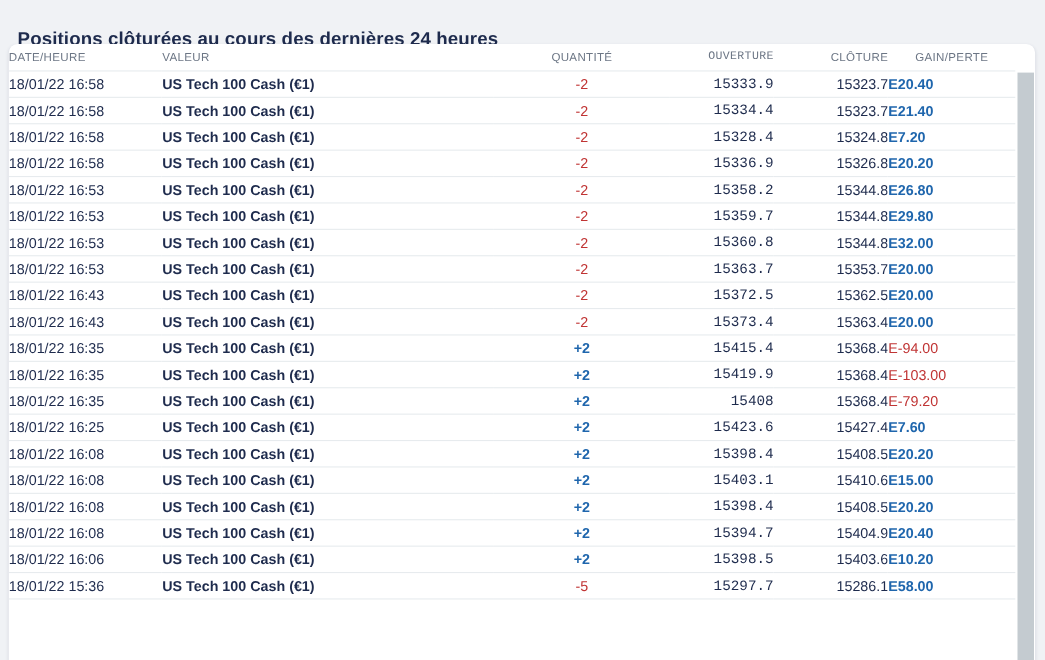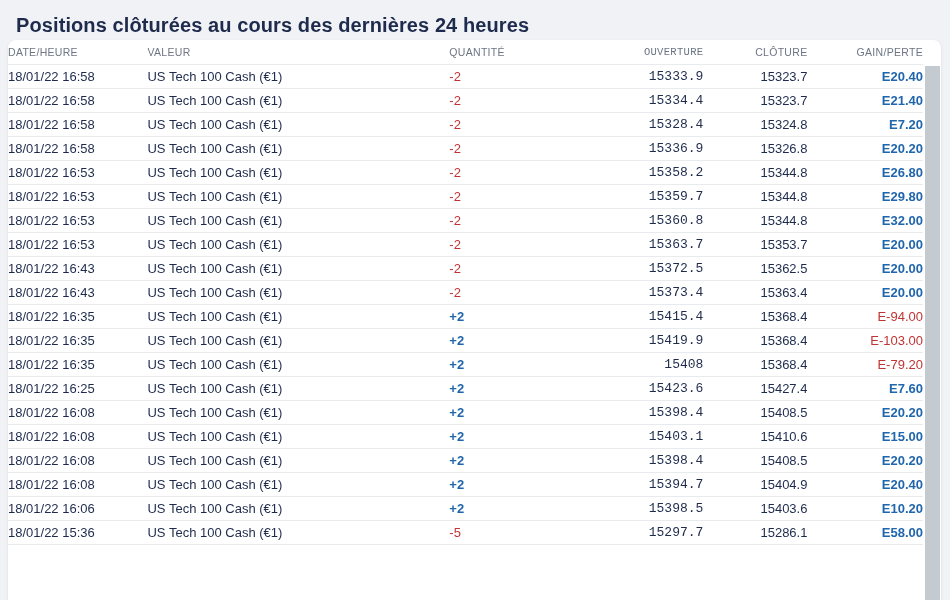--- a/index.html
+++ b/index.html
@@ -14,22 +14,22 @@
   *{box-sizing:border-box;margin:0;padding:0;}
   html,body{width:950px;height:600px;overflow:hidden;}
   body{
     background:var(--bg);
     font-family:"Liberation Sans","DejaVu Sans",sans-serif;
     position:relative;
   }
   .page-title{
     position:absolute;
     left:16px;
-    top:14px;
-    font-size:20px;
+    top:26px;
+    font-size:17px;
     font-weight:700;
     color:var(--navy);
     letter-spacing:.1px;
   }
   .card{
     position:absolute;
     left:8px;
     top:40px;
     width:933px;
     height:570px;
@@ -56,25 +56,25 @@
     letter-spacing:.3px;
     border-bottom:1px solid var(--sep);
   }
   td{
     font-size:13px;
     color:var(--navy);
     border-bottom:1px solid var(--sep);
   }
   .c-date {width:134px;text-align:left;}
   .c-val  {width:290px;text-align:left;}
-  .c-qty  {width:153px;text-align:left;}
+  .c-qty  {width:153px;text-align:center;}
   .c-open {width:91px; text-align:right;font-family:Liberation Mono, monospace;}
   .c-close{width:100px;text-align:right;}
-  .c-gain {width:111px;text-align:right;}
-  td.c-val{font-weight:400;margin-left:47px;}
+  .c-gain {width:111px;}
+  td.c-val{font-weight:700;margin-left:47px;}
   td.pos{color:var(--pos);font-weight:bold;}
   td.neg{color:var(--neg);}
   .scrollbar-track{
     position:absolute;
     top:0;
     right:1px;
     width:15px;
     height:570px;
   }
   .scrollbar-thumb{

